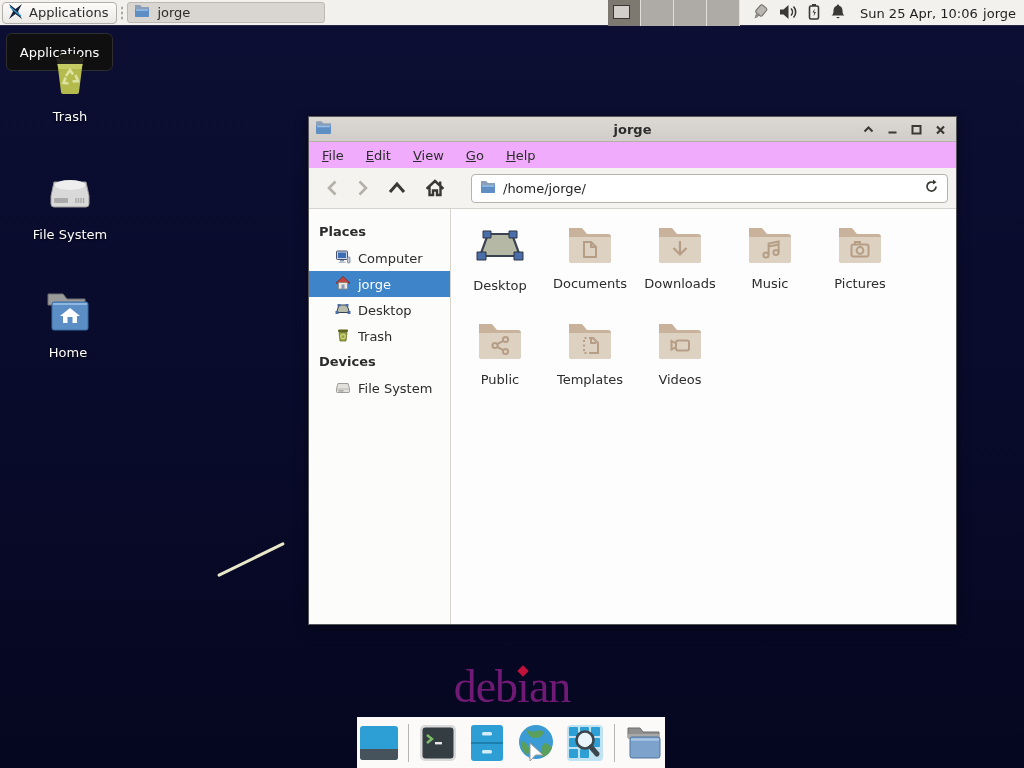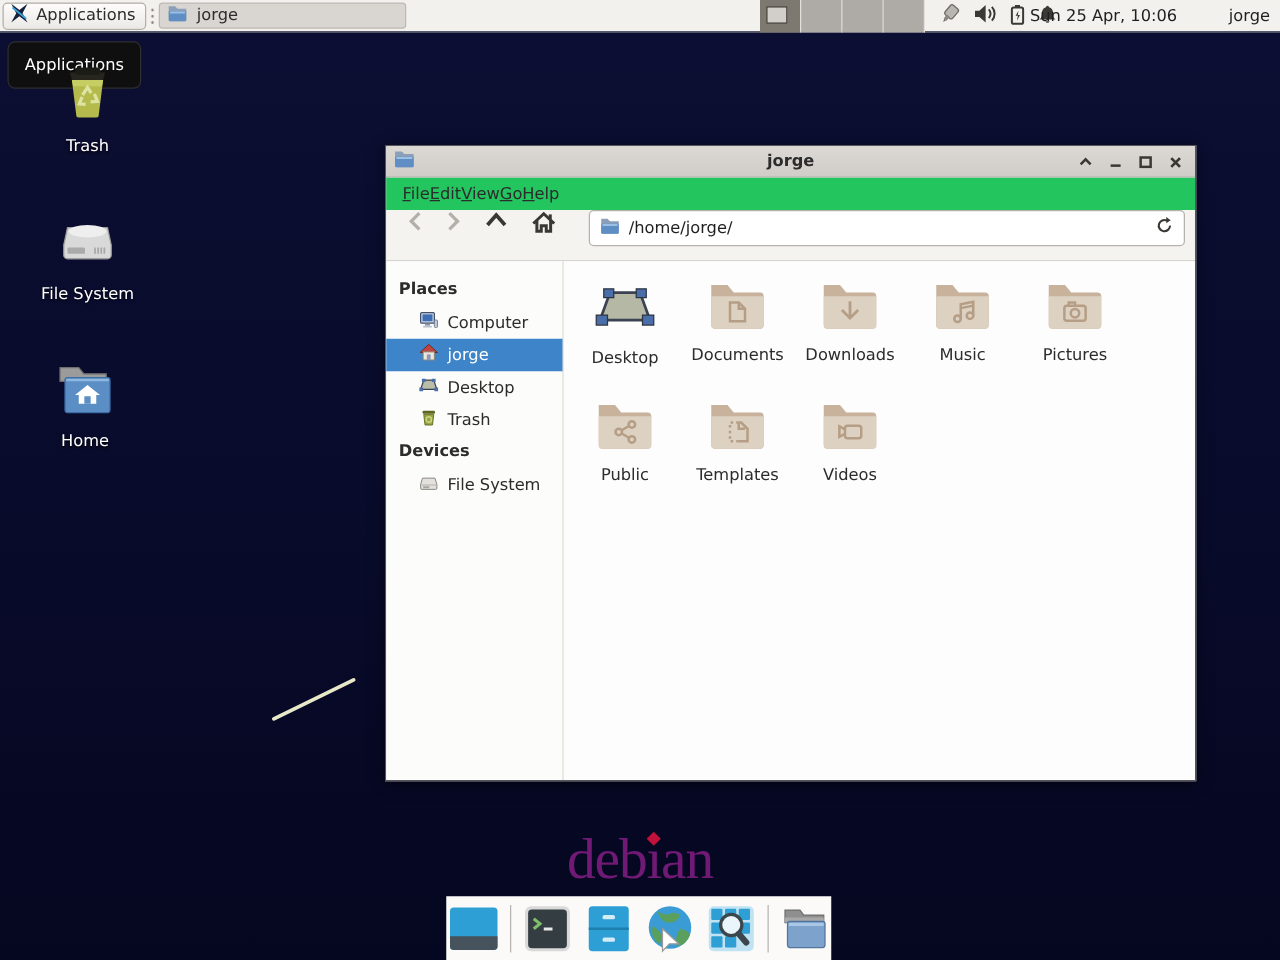--- a/index.html
+++ b/index.html
@@ -29,21 +29,21 @@
     padding:0 6px; border:1px solid #bcb8b3; border-radius:3px; background:#d9d5d1;
   }
   .ws-switcher { position:absolute; left:608px; top:0; height:26px; display:flex; }
   .ws-cell { width:33px; height:26px; background:#aeaaa5; border-right:1px solid #e2dfdb; }
   .ws-cell.active { background:#7d7971; position:relative; }
   .ws-cell.active .ws-win {
     position:absolute; left:5px; top:5px; width:17px; height:14px;
     background:#d2cec9; border:1px solid #38362f;
   }
   .tray { position:absolute; left:750px; top:0; height:26px; display:flex; align-items:center; gap:9px; }
-  .clock { position:absolute; left:824px; top:0; height:26px; display:flex; align-items:center; color:#1f1f1f; }
+  .clock { position:absolute; left:860px; top:0; height:26px; display:flex; align-items:center; color:#1f1f1f; }
   .panel-user { position:absolute; right:8px; top:0; height:26px; display:flex; align-items:center; color:#1f1f1f; }
 
   
   .tooltip {
     position:absolute; left:6px; top:33px; width:107px; height:38px;
     background:#0f0f0f; border:1px solid #2e2e2e; border-radius:6px;
     color:#fff; display:flex; align-items:center; justify-content:center;
   }
 
   
@@ -59,26 +59,26 @@
     position:absolute; left:308px; top:116px; width:649px; height:509px;
     background:#fff; border:1px solid #56555a; box-shadow:0 2px 10px rgba(0,0,0,.5);
     display:flex; flex-direction:column;
   }
   .titlebar { height:25px; background:linear-gradient(#dcd8d4,#d0ccc8); border-bottom:1px solid #b4b0ab;
     display:flex; align-items:center; padding:0 10px 0 6px; position:relative; }
   .title-text { position:absolute; left:0; right:0; text-align:center; font-weight:bold; color:#2c2c2c; }
   .win-controls { margin-left:auto; display:flex; gap:13px; z-index:1; }
   .win-controls svg { display:block; }
 
-  .menubar { height:26px; background:#22c55e; display:flex; align-items:center; padding-left:13px; }
+  .menubar { height:26px; background:#f0abfc; display:flex; align-items:center; gap:22px; padding-left:13px; }
   .menubar .mitem { display:inline-block; }
   .menubar .mitem::first-letter { text-decoration:underline; }
 
   .toolbar { height:41px; background:#f5f3f0; border-bottom:1px solid #d7d3cf;
-    display:flex; align-items:flex-start; gap:17px; padding-left:16px; }
+    display:flex; align-items:center; gap:17px; padding-left:16px; }
   .tool-btn { display:flex; align-items:center; justify-content:center; }
   .pathbar { display:flex; align-items:center; gap:7px; width:477px; height:29px; margin-left:8px;
     background:#fff; border:1px solid #b6b2ad; border-radius:4px; padding:0 8px; }
   .pathbar .ptext { flex:1; color:#1f1f1f; }
 
   .win-main { flex:1; display:flex; min-height:0; }
   .sidebar { width:142px; background:#fcfcfb; border-right:1px solid #d8d5d1; padding-top:10px; }
   .side-header { font-weight:bold; padding:5px 10px 6px 10px; color:#2c2c2c; }
   .side-item { display:flex; align-items:center; gap:7px; height:26px; padding-left:26px; }
   .side-item.selected { background:#3d85c8; color:#fff; }

